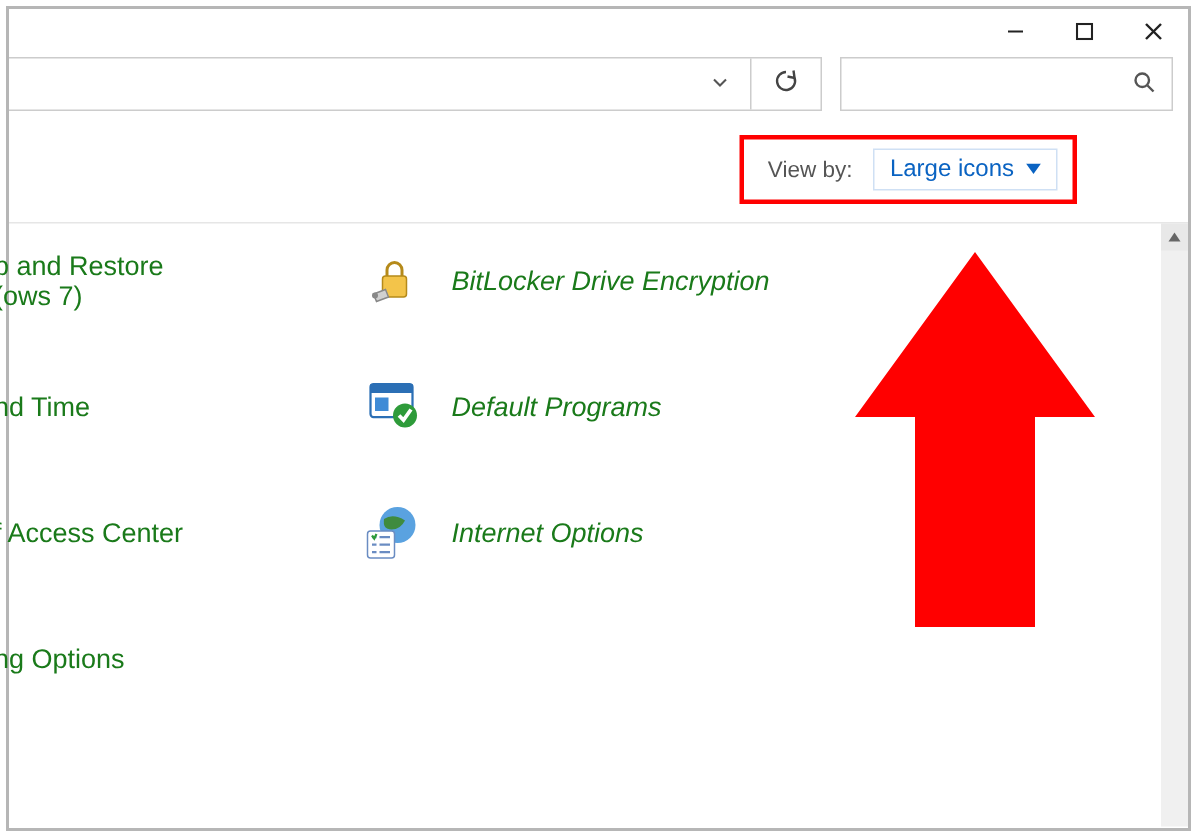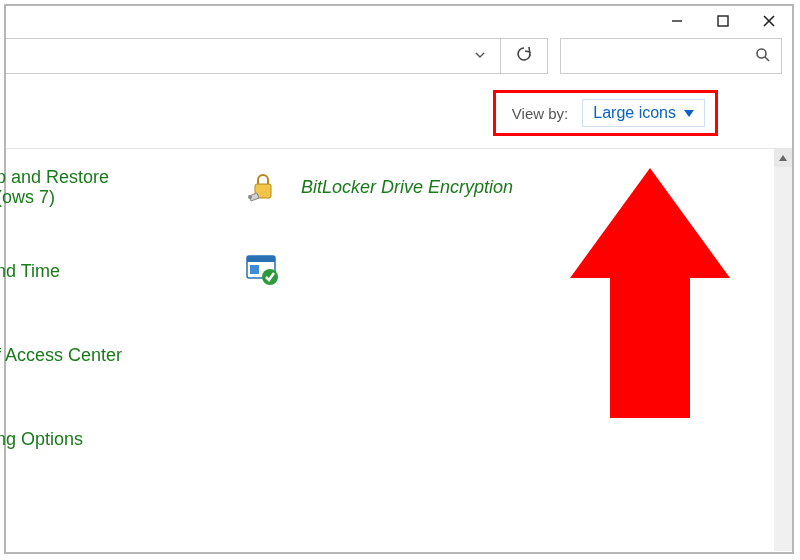--- a/index.html
+++ b/index.html
@@ -295,20 +295,42 @@
             <span>
           <svg width="40" height="40" viewBox="0 0 40 40">
             <rect x="4" y="6" width="28" height="22" rx="2" fill="#fff" stroke="#2b6fb5" stroke-width="1.5"></rect>
             <rect x="4" y="6" width="28" height="6" fill="#2b6fb5"></rect>
             <rect x="7" y="15" width="9" height="9" fill="#3f8bd6"></rect>
             <circle cx="27" cy="27" r="8" fill="#2e9b3a"></circle>
             <polyline points="23,27 26,30 31,23" fill="none" stroke="#fff" stroke-width="2.5"></polyline>
           </svg>
         </span>
           </div>
+        <div class="label">Default Programs</div>
+      </div>
+      <div class="item">
+        <div class="icon-slot">
+            <span>
+          <svg width="40" height="40" viewBox="0 0 40 40">
+            <circle cx="22" cy="16" r="12" fill="#5aa2e0"></circle>
+            <path d="M13 12 q6 -4 14 1 q-3 6 -9 6 q-6 0 -5 -7z" fill="#3f8b3f"></path>
+            <rect x="2" y="20" width="18" height="18" rx="2" fill="#fff" stroke="#6a8cc2"></rect>
+            <g stroke="#6a8cc2" stroke-width="1.5">
+              <line x1="5" y1="24" x2="8" y2="24"></line>
+                  <line x1="10" y1="24" x2="17" y2="24"></line>
+              <line x1="5" y1="29" x2="8" y2="29"></line>
+                  <line x1="10" y1="29" x2="17" y2="29"></line>
+              <line x1="5" y1="34" x2="8" y2="34"></line>
+                  <line x1="10" y1="34" x2="17" y2="34"></line>
+            </g>
+            <polyline points="5,23 6.5,25 8,22" fill="none" stroke="#2e9b3a" stroke-width="1.5"></polyline>
+          </svg>
+        </span>
+          </div>
+        <div class="label">Internet Options</div>
       </div>
     </div>
   </div>
 </div>
 
 <svg class="big-arrow" width="160" height="300">
   <polygon points="80,0 160,110 120,110 120,250 40,250 40,110 0,110" fill="red"></polygon>
 </svg>
 
 </body></html>

